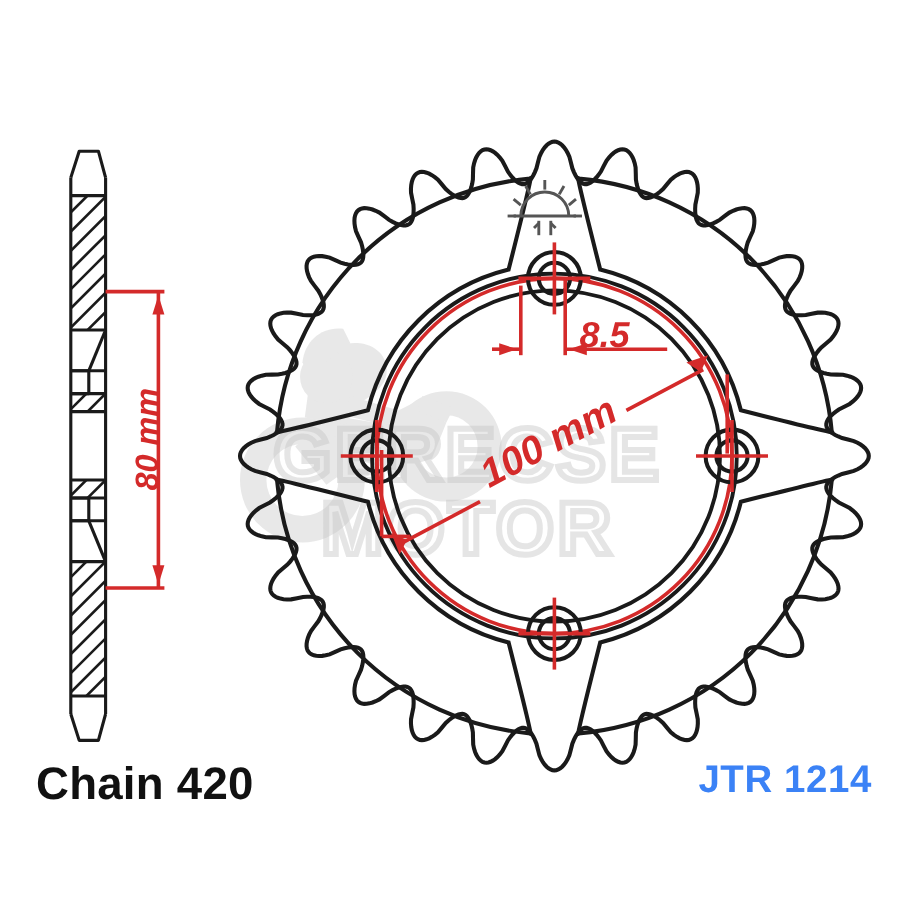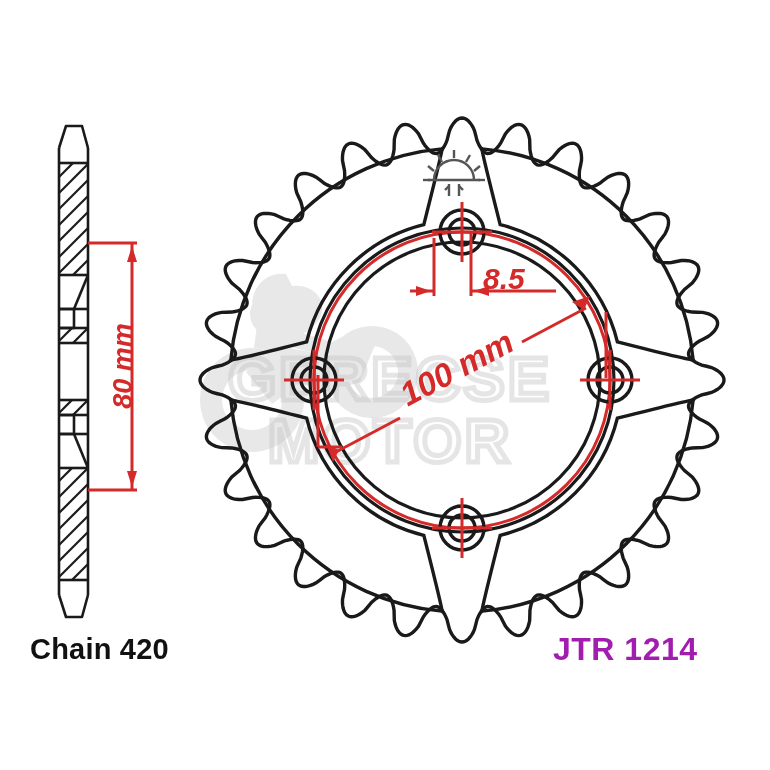--- a/index.html
+++ b/index.html
@@ -1,22 +1,22 @@
 <!DOCTYPE html>
 <html><head>
 <meta charset="utf-8">
 <style>
   html,body{margin:0;padding:0;background:#ffffff;}
   body{width:770px;height:770px;overflow:hidden;
        font-family:"Liberation Sans", sans-serif;}
   #stage{position:relative;width:770px;height:770px;background:#fff;}
   #stage svg{position:absolute;left:0;top:0;}
   .lbl{position:absolute;white-space:nowrap;}
-  #chain-label{left:30px;top:633px;font-size:29px;font-weight:bold;color:#111;letter-spacing:.2px;}
-  #part-label{left:553px;top:631px;font-size:32px;font-weight:bold;color:#a21caf;letter-spacing:.5px;}
+  #chain-label{left:30px;top:633px;font-size:38px;font-weight:bold;color:#111;letter-spacing:.2px;}
+  #part-label{left:582px;top:631px;font-size:32px;font-weight:bold;color:#3b82f6;letter-spacing:.5px;}
 </style>
 </head>
 <body>
 
 <div id="stage">
 
   <svg width="770" height="770" viewBox="0 0 770 770">
     <g opacity="0.40" fill="#c6c6c6">
 
       <path d="M252 400 m-52,0 a52,52 0 1,0 104,0 a52,52 0 1,0 -104,0

